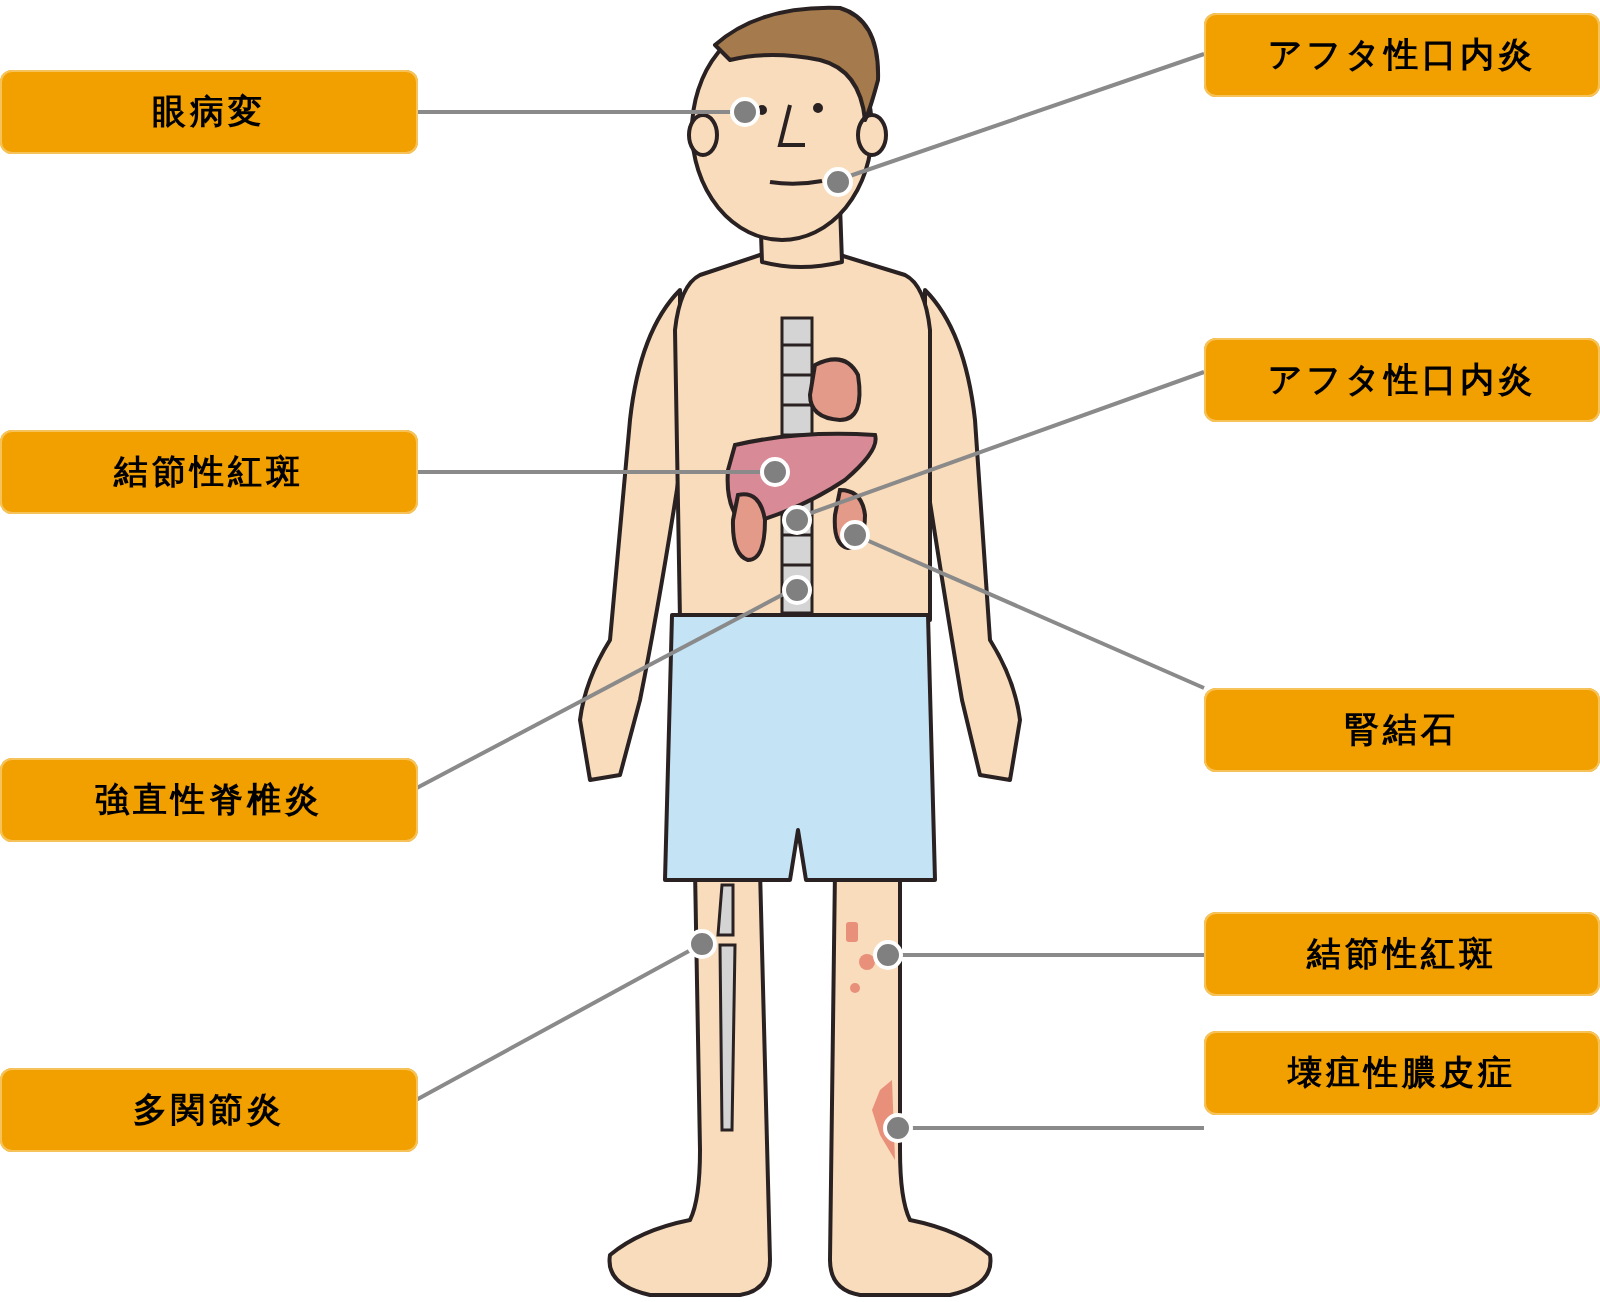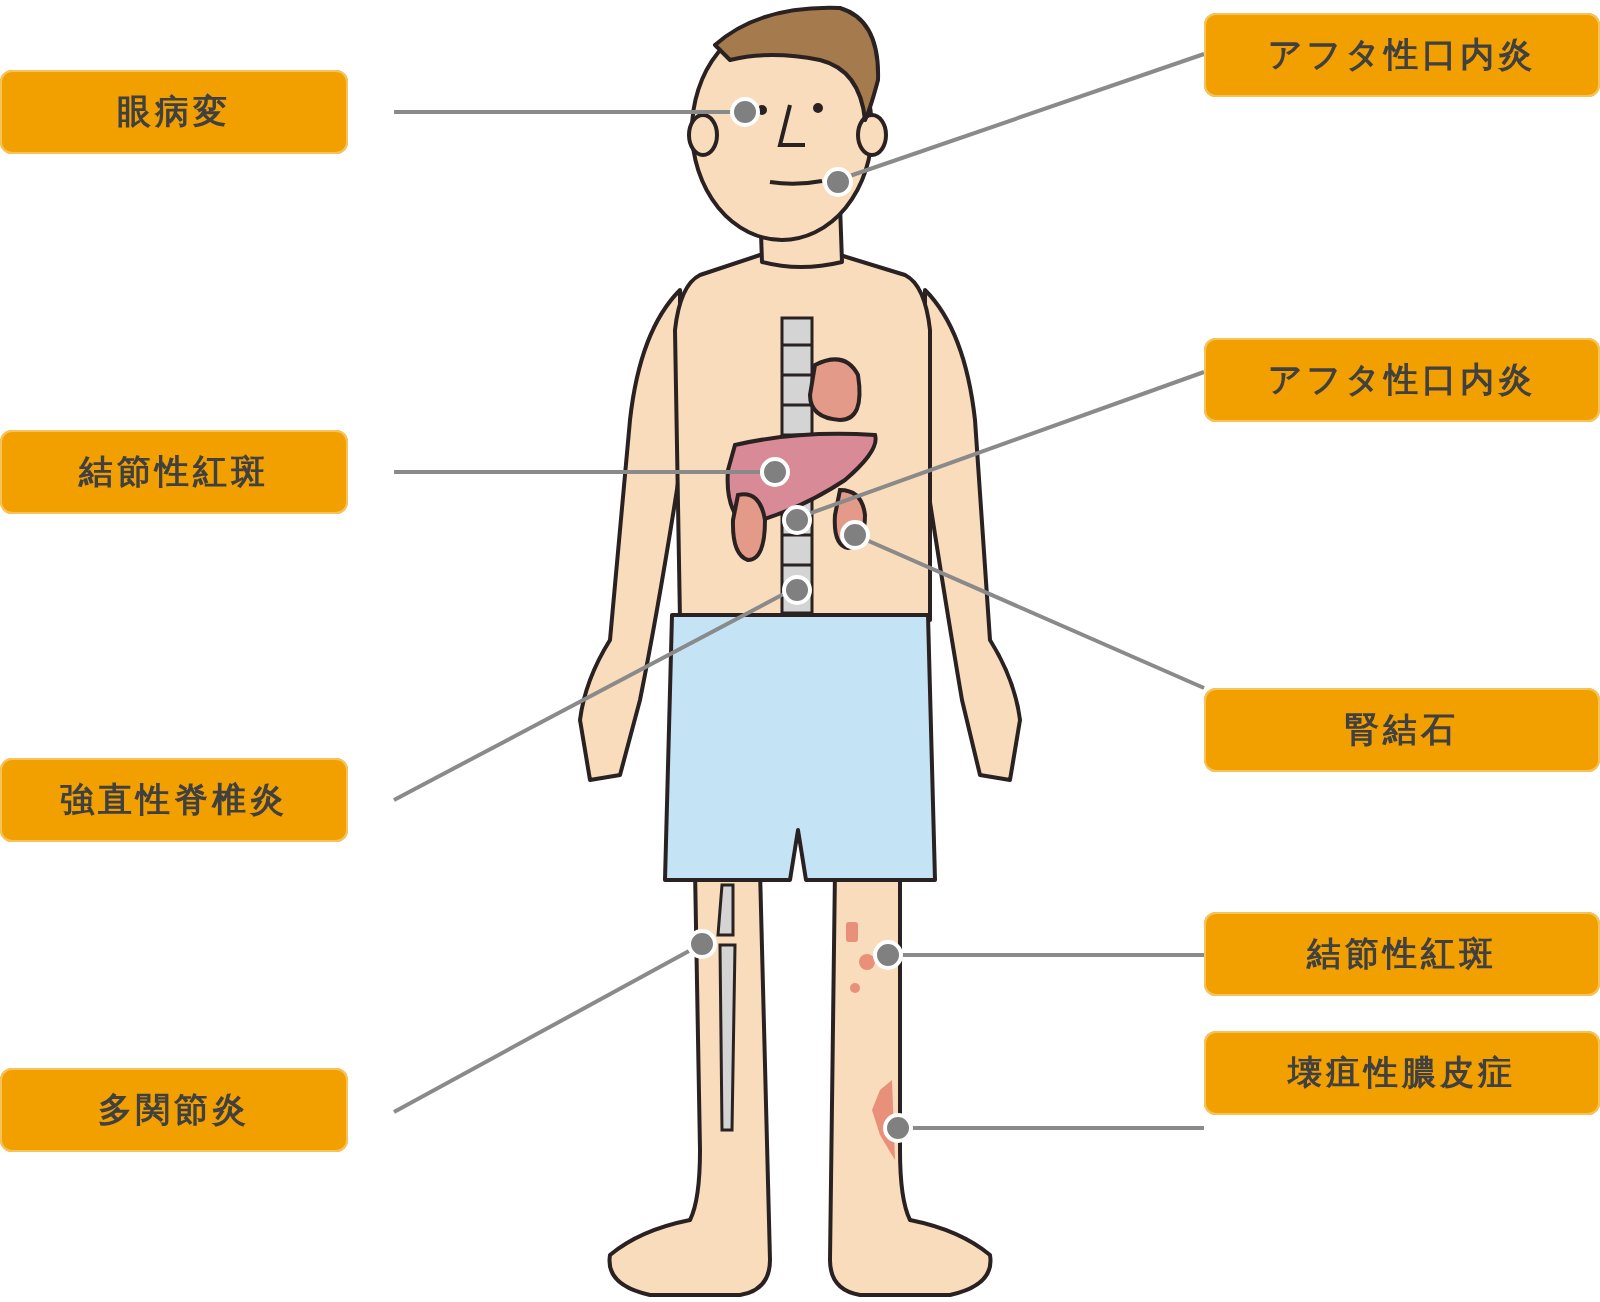--- a/index.html
+++ b/index.html
@@ -3,28 +3,28 @@
   <meta charset="utf-8">
   <style>
     html, body { margin: 0; padding: 0; background: #ffffff; }
     body { width: 1600px; height: 1302px; position: relative; overflow: hidden;
            font-family: "DejaVu Sans", "Liberation Sans", sans-serif; }
     #figure { position: absolute; left: 0; top: 0; width: 1600px; height: 1302px; }
     .label {
       position: absolute;
       background: #f2a000;
       border-radius: 12px;
-      color: #404040;
+      color: #000000;
       font-weight: bold;
       font-size: 34px;
       letter-spacing: 4px;
       display: flex; align-items: center; justify-content: center;
       box-shadow: 0 0 0 2px #f6c25a inset;
     }
-    .label.left { left: 0; width: 348px; height: 84px; }
+    .label.left { left: 0; width: 418px; height: 84px; }
     .label.right { left: 1204px; width: 396px; height: 84px; }
   </style>
 </head>
 <body>
 
 <svg id="figure" viewBox="0 0 1600 1302" xmlns="http://www.w3.org/2000/svg">
 
   <g stroke="#2a2222" stroke-width="4" stroke-linejoin="round">
 
     <path d="M 680 290 Q 640 330 630 420 L 610 640 Q 585 680 580 720 L 590 780 L 620 775 L 640 700 Q 660 600 680 470 Z" fill="#f9dcbb"></path>

